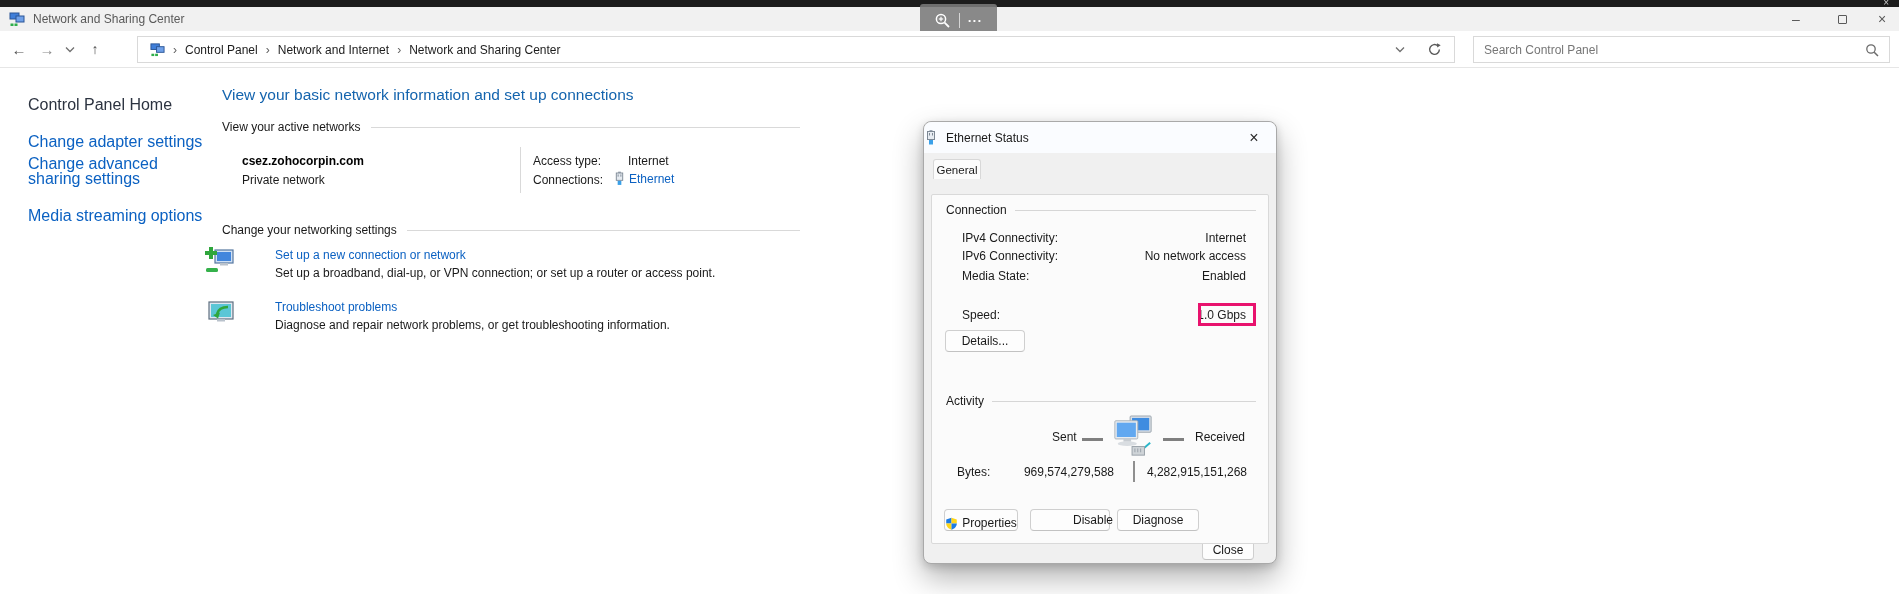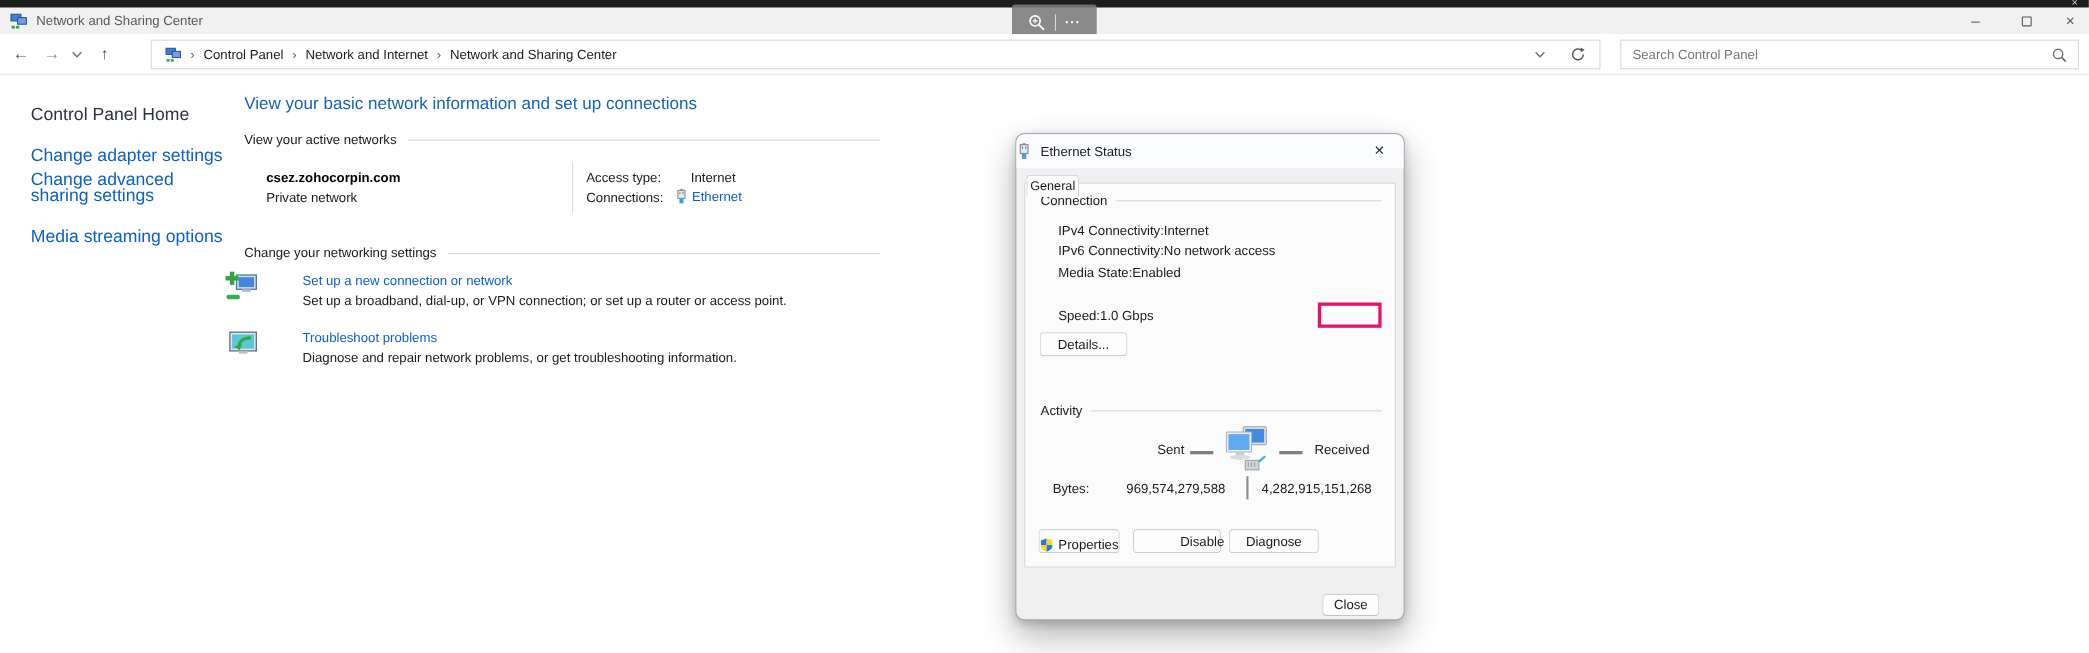--- a/index.html
+++ b/index.html
@@ -70,26 +70,26 @@
   .task-desc { position:absolute; left:275px; font-size:12px; color:#1a1a1a; }
   #task0-title { top:248px; } #task0-desc { top:266px; }
   #task1-title { top:300px; } #task1-desc { top:318px; }
 
   
   #dialog { left:923px; top:121px; width:354px; height:443px; background:#f0f0f0; border:1px solid #a9a9a9; border-radius:8px; box-shadow:0 14px 30px rgba(0,0,0,.30), 0 3px 8px rgba(0,0,0,.16); }
   #dlg-titlebar { position:absolute; left:0; top:0; width:100%; height:31px; background:#fafcff; border-radius:8px 8px 0 0; display:flex; align-items:center; padding-left:1px; }
   #dlg-title { margin-left:9px; font-size:12px; color:#1a1a1a; }
   #dlg-close { position:absolute; right:8px; top:4px; width:28px; height:23px; display:flex; align-items:center; justify-content:center; font-size:16px; color:#2a2a2a; }
   #tab-general { position:absolute; left:9px; top:37px; width:48px; height:20px; background:#fcfcfc; border:1px solid #d8d8d8; border-bottom:none; border-radius:3px 3px 0 0; font-size:11.5px; text-align:center; line-height:20px; z-index:2; }
-  #dlg-page { position:absolute; left:7px; top:44px; width:338px; height:350px; background:#fbfbfb; border:1px solid #d9d9d9; border-radius:2px; z-index:1; }
+  #dlg-page { position:absolute; left:7px; top:72px; width:338px; height:350px; background:#fbfbfb; border:1px solid #d9d9d9; border-radius:2px; z-index:1; }
   .grp-hdr { position:absolute; left:14px; right:12px; display:flex; align-items:center; font-size:12px; }
   .grp-hdr .rule { flex:1; height:1px; background:#d6d6d6; margin-left:8px; }
   #grp-conn { top:8px; }
   #grp-activity { top:199px; }
-  .crow { position:absolute; left:30px; right:22px; height:16px; display:flex; justify-content:flex-start; font-size:12px; }
+  .crow { position:absolute; left:30px; right:22px; height:16px; display:flex; justify-content:space-between; font-size:12px; }
   #crow0 { top:36px; } #crow1 { top:54px; } #crow2 { top:74px; } #crow3 { top:93px; } #crow4 { top:113px; }
   #speed-highlight { position:absolute; left:266px; top:108px; width:58px; height:23px; border:3px solid var(--highlight); z-index:3; }
   .btn { background:#fdfdfd; border:1px solid #cfcfcf; border-bottom-color:#c2c2c2; border-radius:4px; font-family:"Liberation Sans",sans-serif; font-size:12px; color:#1a1a1a; display:flex; align-items:center; justify-content:center; gap:4px; }
   #btn-details { position:absolute; left:13px; top:135px; width:80px; height:22px; }
   #act-sent-label { position:absolute; left:120px; top:235px; }
   #act-received-label { position:absolute; left:263px; top:235px; }
   .act-dash { position:absolute; top:243px; width:21px; height:3px; background:#7f7f7f; }
   #dash1 { left:150px; } #dash2 { left:231px; }
   #act-computers { position:absolute; left:180px; top:219px; }
   #act-bytes-label { position:absolute; left:25px; top:270px; }

